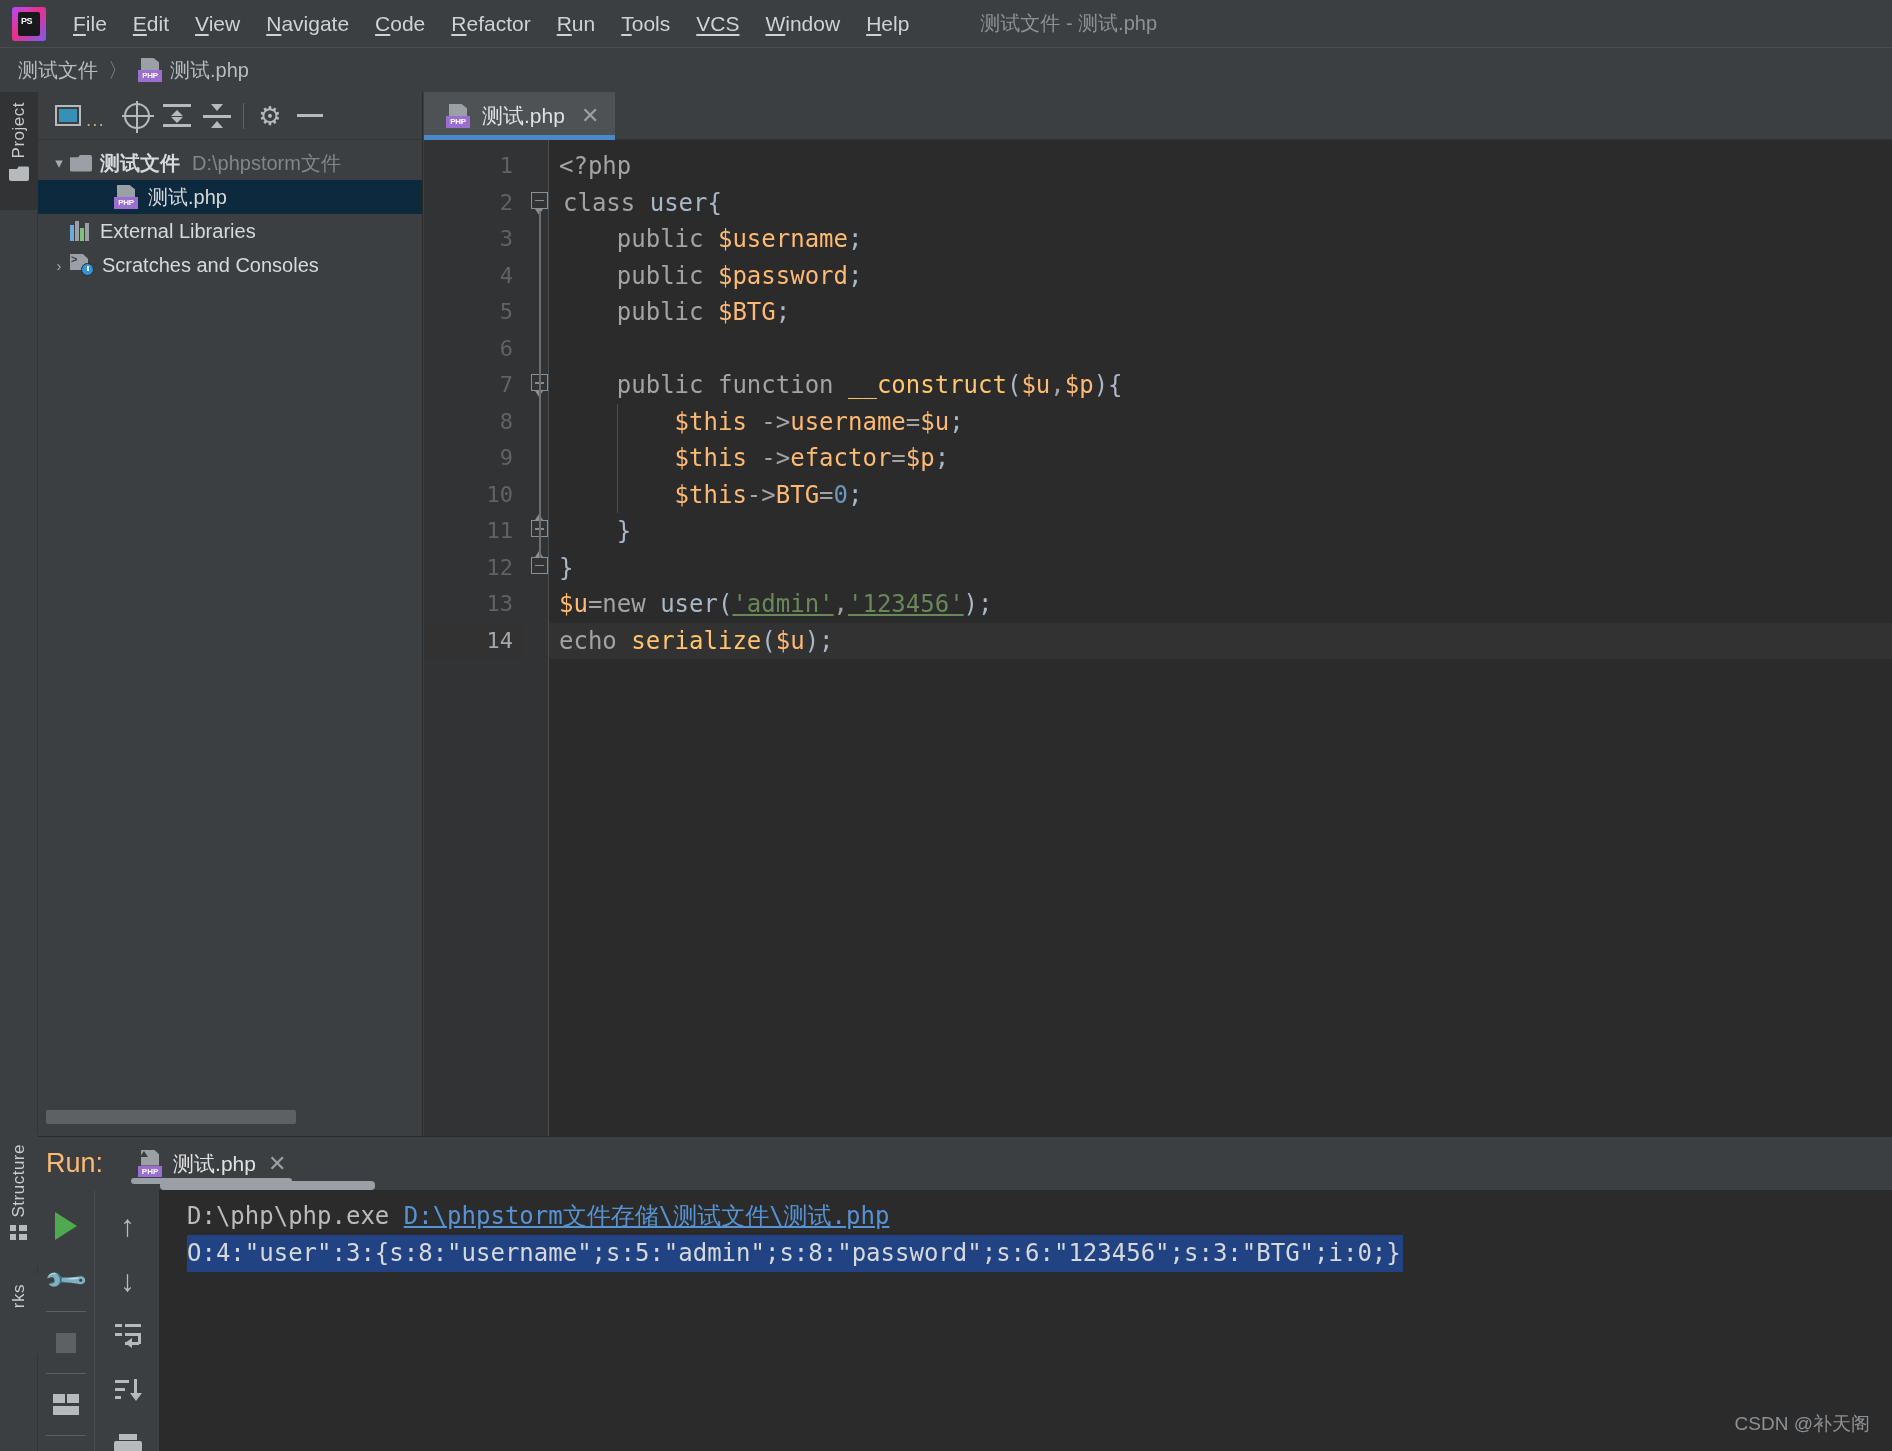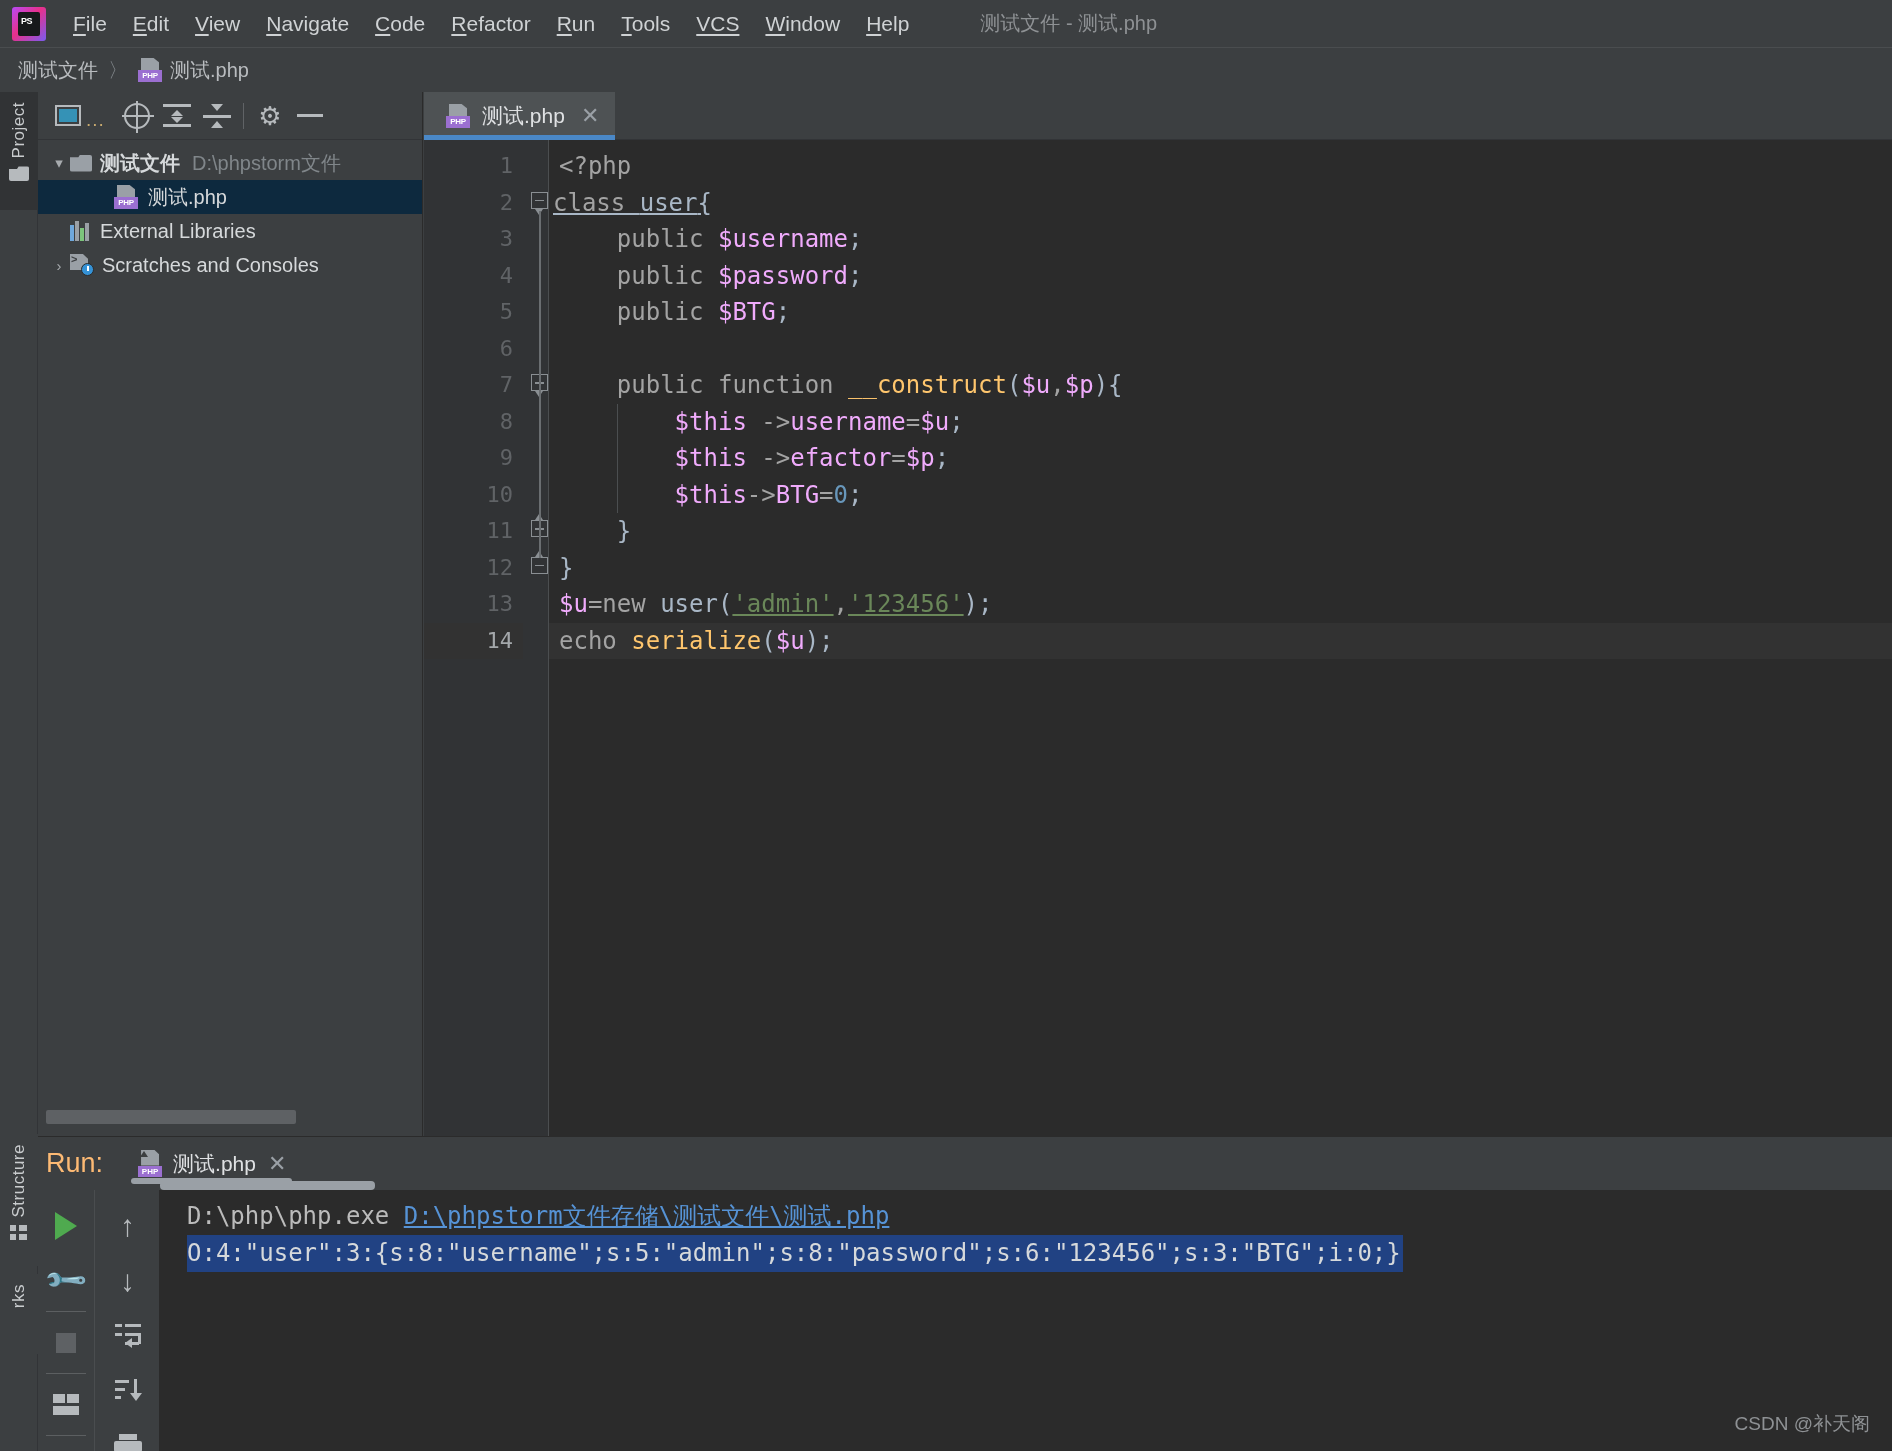--- a/index.html
+++ b/index.html
@@ -256,21 +256,21 @@
   }
   .fold-marker.up .tipu {
     position: absolute; left: 4px; top: -6px; width: 0; height: 0;
     border-left: 4px solid transparent; border-right: 4px solid transparent;
     border-bottom: 6px solid #8a8f93;
   }
   .fold-line { position: absolute; left: 16px; width: 1.5px; background: #6a6e71; }
 
   
   .kw   { color: #a3a3a3; }
-  .var  { color: #f0abfc; }
+  .var  { color: #fdba74; }
   .fn   { color: #ffc66d; }
   .str  { color: #6a8759; text-decoration: underline; }
   .num  { color: #6897bb; }
   .cls  { color: #a9b7c6; }
   .pun  { color: #a9b7c6; }
 
   
   .runpanel {
     position: absolute; left: 38px; top: 1136px; right: 0; bottom: 0;
     background: #3c3f41; border-top: 1px solid #2b2b2b;
@@ -561,21 +561,21 @@
         </div>
         <div class="fold-marker up" style="top: 416.5px;">
           <span class="box"></span>
           <span class="tipu"></span>
         </div>
         <div class="fold-line" style="top: 70.5px; height: 347px;"></div>
         <div class="fold-line" style="top: 253px; height: 128px;"></div>
       </div>
     <div class="code-area" id="code-area">
         <div class="cl" style="top: 8px; left: 10px;"><span class="kw">&lt;?php</span></div>
-        <div class="cl" style="top: 44.5px; left: 4px; text-decoration: underline;"><span class="kw">class </span><span class="cls">user</span><span class="pun">{</span></div>
+        <div class="cl" style="top: 44.5px; left: 14px;"><span class="kw">class </span><span class="cls">user</span><span class="pun">{</span></div>
         <div class="cl" style="top: 81px; left: 67.8px;"><span class="kw">public </span><span class="var">$username</span><span class="pun">;</span></div>
         <div class="cl" style="top: 117.5px; left: 67.8px;"><span class="kw">public </span><span class="var">$password</span><span class="pun">;</span></div>
         <div class="cl" style="top: 154px; left: 67.8px;"><span class="kw">public </span><span class="var">$BTG</span><span class="pun">;</span></div>
         <div class="cl" style="top: 190.5px; left: 10px;"></div>
         <div class="cl" style="top: 227px; left: 67.8px;"><span class="kw">public function </span><span class="fn">__construct</span><span class="pun">(</span><span class="var">$u</span><span class="kw">,</span><span class="var">$p</span><span class="pun">)</span><span class="pun">{</span></div>
         <div class="cl" style="top: 263.5px; left: 125.6px; text-align: center;"><span class="var">$this</span><span class="kw"> -&gt;</span><span class="var">username</span><span class="kw">=</span><span class="var">$u</span><span class="pun">;</span></div>
         <div class="cl" style="top: 300px; left: 125.6px;"><span class="var">$this</span><span class="kw"> -&gt;</span><span class="var">efactor</span><span class="kw">=</span><span class="var">$p</span><span class="pun">;</span></div>
         <div class="cl" style="top: 336.5px; left: 125.6px;"><span class="var">$this</span><span class="kw">-&gt;</span><span class="var">BTG</span><span class="kw">=</span><span class="num">0</span><span class="pun">;</span></div>
         <div class="cl" style="top: 373px; left: 67.8px;"><span class="pun">}</span></div>
         <div class="cl" style="top: 409.5px; left: 10px;"><span class="pun">}</span></div>

